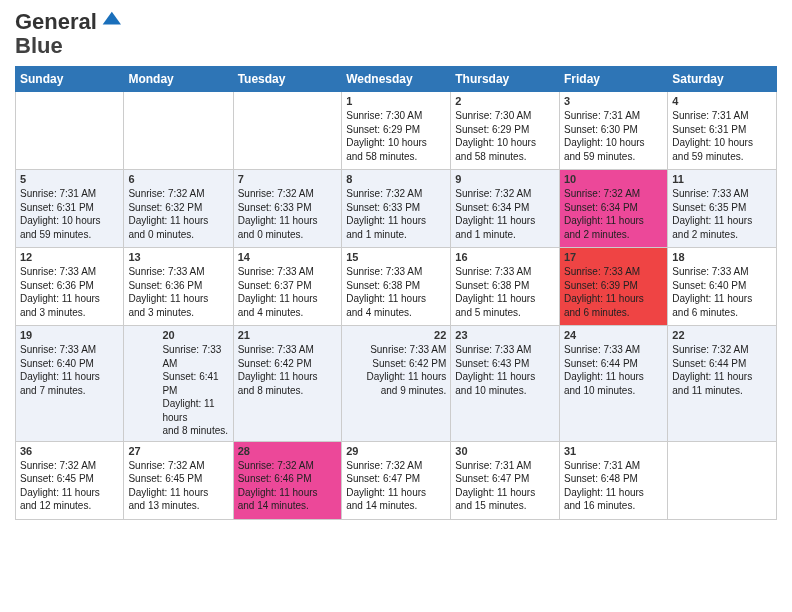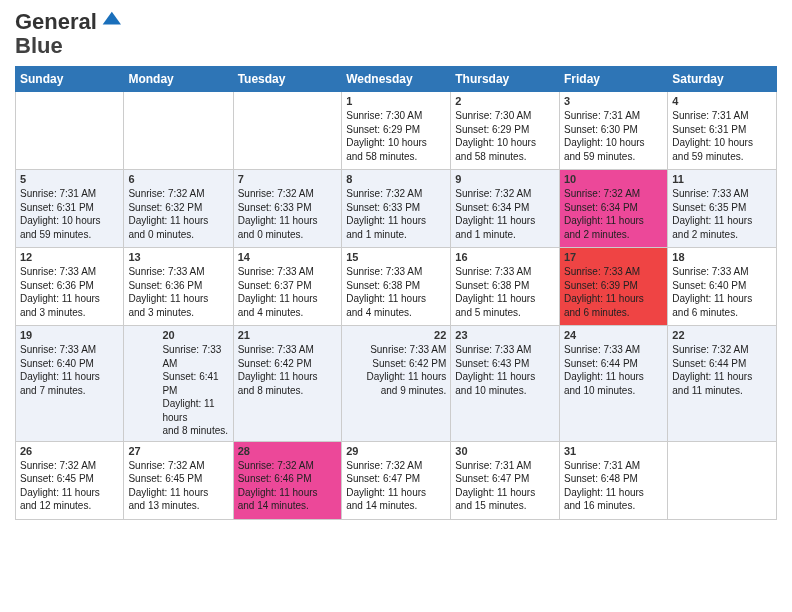--- a/index.html
+++ b/index.html
@@ -314,21 +314,21 @@
           <td style="background: rgb(238, 242, 249);">
             <div class="day-number">22</div>
             <div class="day-info" style="white-space: pre-line;">Sunrise: 7:32 AM
 Sunset: 6:44 PM
 Daylight: 11 hours
 and 11 minutes.</div>
           </td>
         </tr>
         <tr>
           <td style="background: rgb(255, 255, 255);">
-            <div class="day-number">26</div>
+            <div class="day-number">36</div>
             <div class="day-info" style="white-space: pre-line;">Sunrise: 7:32 AM
 Sunset: 6:45 PM
 Daylight: 11 hours
 and 12 minutes.</div>
           </td>
           <td style="background: rgb(255, 255, 255);">
             <div class="day-number">27</div>
             <div class="day-info" style="white-space: pre-line;">Sunrise: 7:32 AM
 Sunset: 6:45 PM
 Daylight: 11 hours

